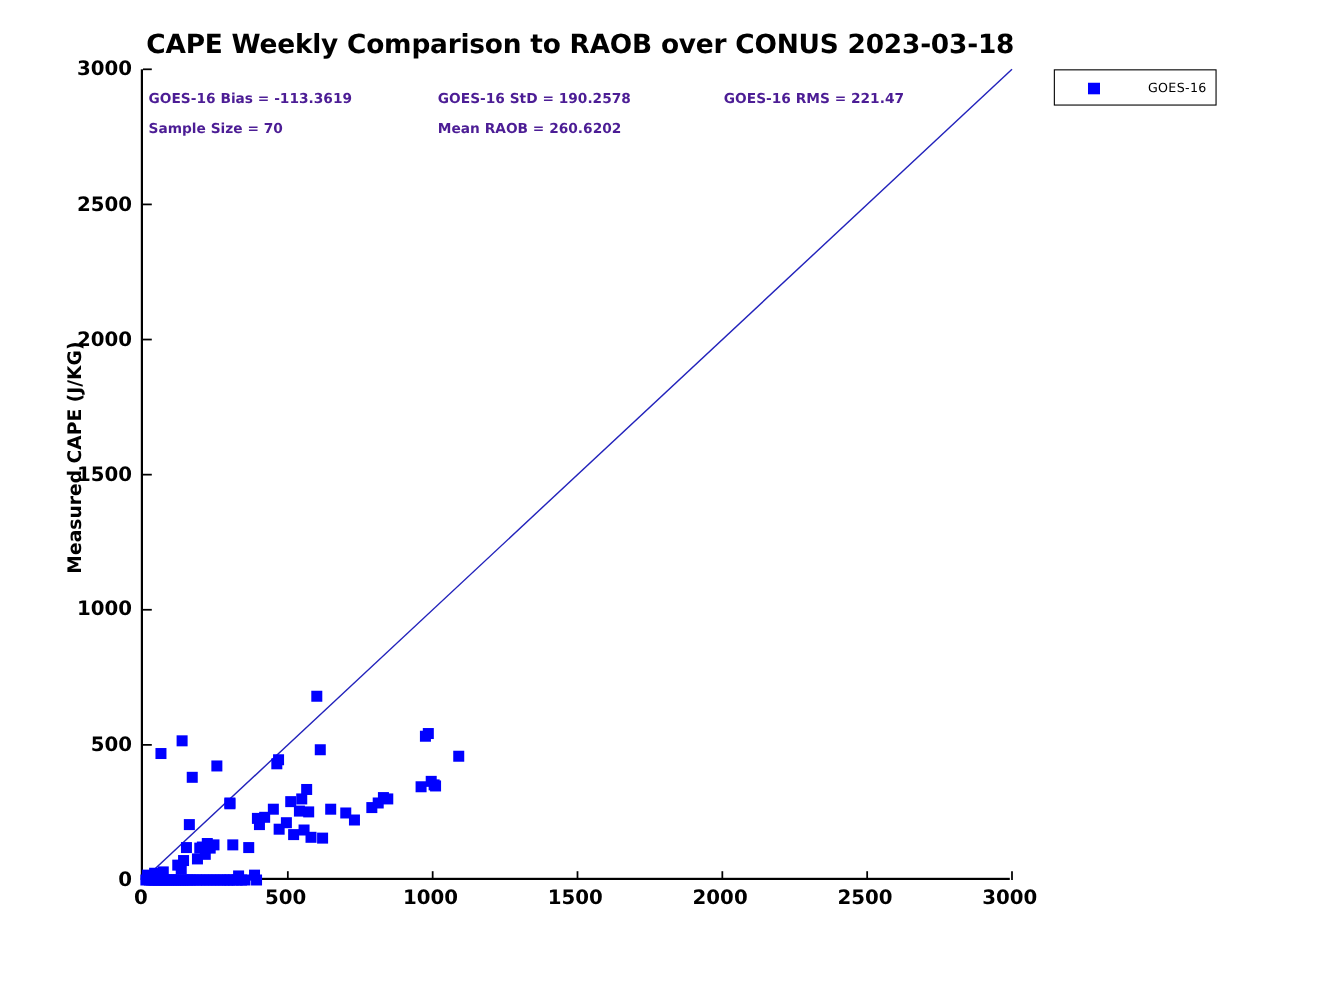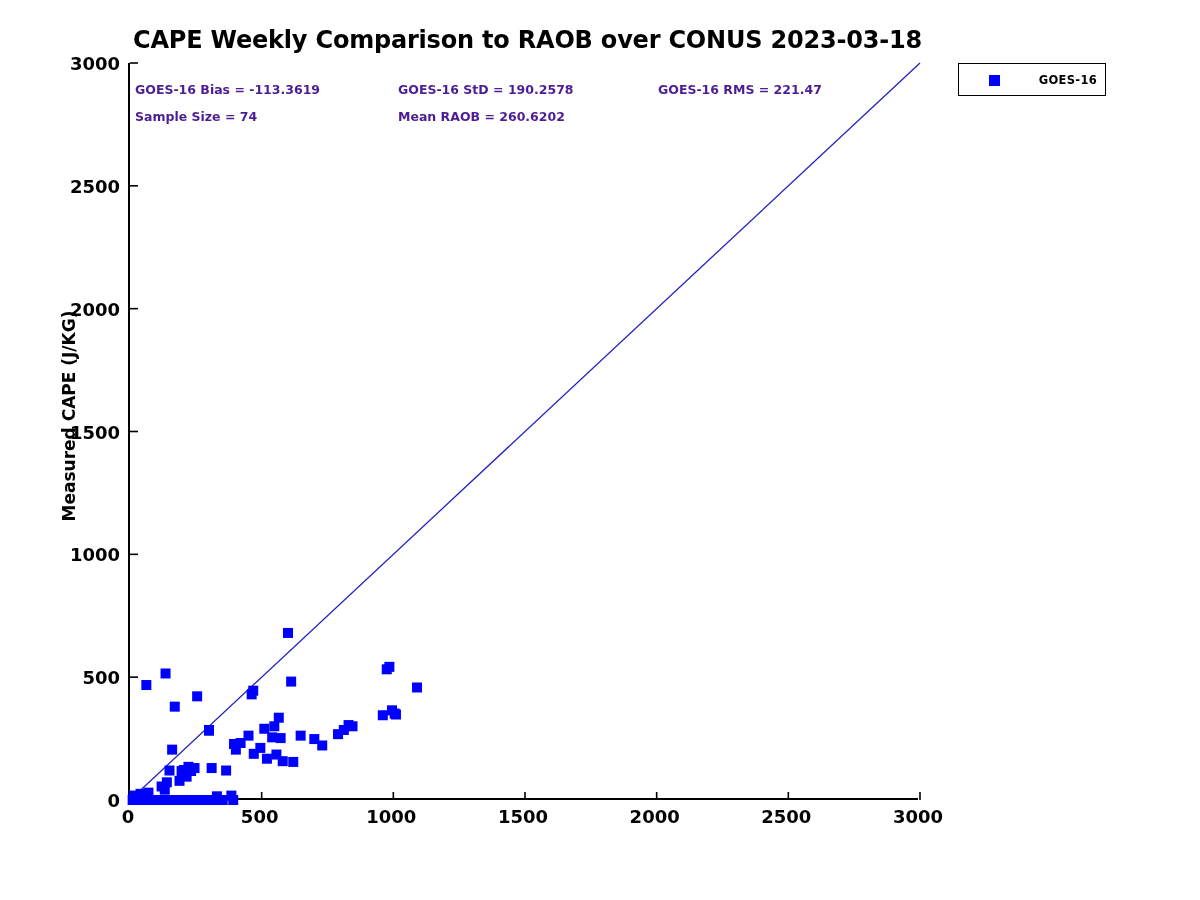--- a/index.html
+++ b/index.html
@@ -132,37 +132,37 @@
     left: 30px;
     top: 11px;
     width: 11px;
     height: 11px;
   }
   #legend-label {
     position: absolute;
     right: 8px;
     top: 9px;
     font-size: 11.5px;
-    font-weight: bold;
+    font-weight: normal;
     color: #000000;
     letter-spacing: 0.3px;
   }
 </style>
 </head>
 <body>
 
 <div id="figure">
 
   <div id="chart-title">CAPE Weekly Comparison to RAOB over CONUS 2023-03-18</div>
 
   <div id="annotations-holder">
       <div class="stat-text" style="left: 135px; top: 82px;">GOES-16 Bias = -113.3619</div>
       <div class="stat-text" style="left: 398px; top: 82px;">GOES-16 StD = 190.2578</div>
       <div class="stat-text" style="left: 658px; top: 82px;">GOES-16 RMS = 221.47</div>
-      <div class="stat-text" style="left: 135px; top: 109px;">Sample Size = 74</div>
+      <div class="stat-text" style="left: 135px; top: 109px;">Sample Size = 70</div>
       <div class="stat-text" style="left: 398px; top: 109px;">Mean RAOB = 260.6202</div>
     </div>
 
   <div id="plot-area">
     <svg id="plot-canvas" viewBox="0 0 790 737" preserveAspectRatio="none">
         <line x1="0" y1="737" x2="790" y2="0" stroke="#2222BB" stroke-width="1.3"></line>
         <line x1="0" y1="737" x2="0" y2="729" stroke="#000" stroke-width="1.6"></line>
         <line x1="131.66666666666666" y1="737" x2="131.66666666666666" y2="729" stroke="#000" stroke-width="1.6"></line>
         <line x1="263.3333333333333" y1="737" x2="263.3333333333333" y2="729" stroke="#000" stroke-width="1.6"></line>
         <line x1="395" y1="737" x2="395" y2="729" stroke="#000" stroke-width="1.6"></line>

